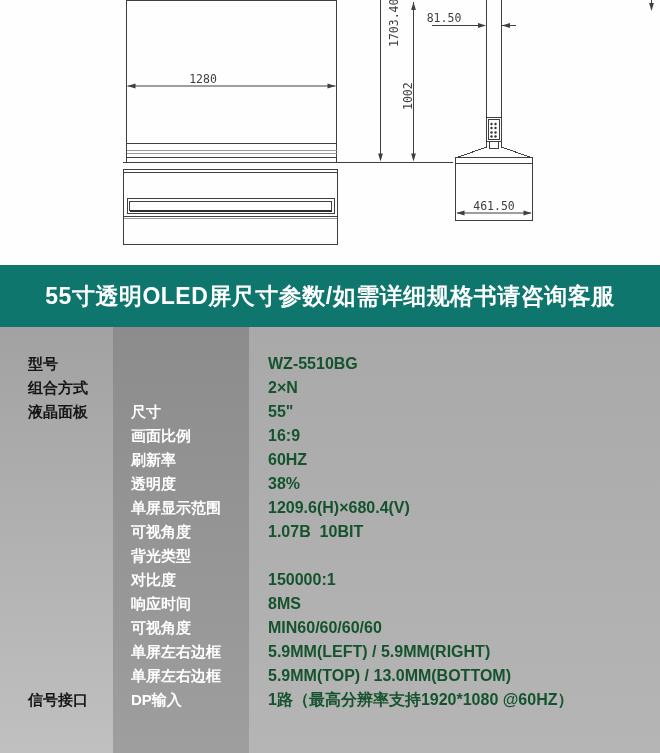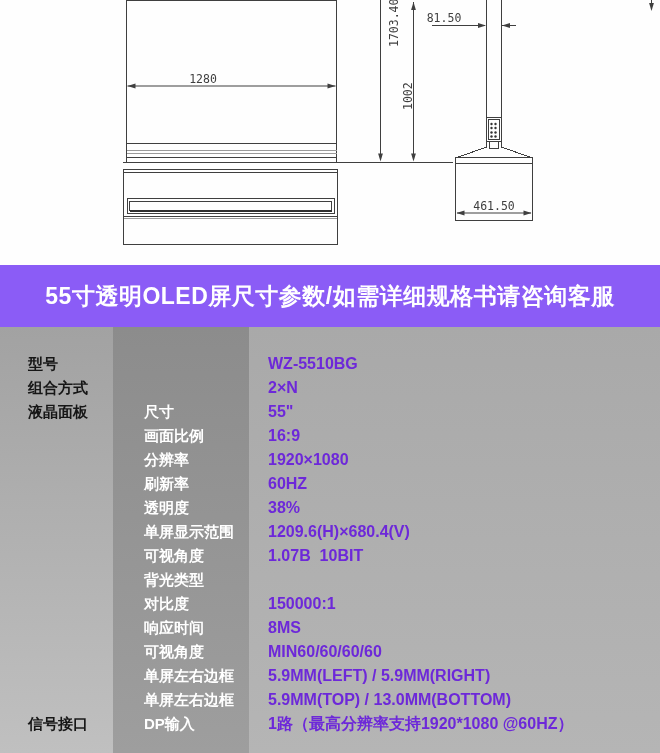--- a/index.html
+++ b/index.html
@@ -19,22 +19,22 @@
   
   .spec{position:absolute;top:327px;left:0;width:528px;height:426px;}
   .col{position:absolute;top:0;height:100%;}
   .col.c1{left:0;width:113px;background:linear-gradient(#a2a2a2,#c0c0c0);}
   .col.c2{left:113px;width:136px;background:linear-gradient(#8c8c8c,#9e9e9e);}
   .col.c3{left:249px;width:411px;background:linear-gradient(#a9a9a9,#b5b5b5);}
   .rows{position:absolute;top:25px;left:0;width:660px;}
   .row{position:relative;height:24px;}
   .cell{position:absolute;top:0;height:24px;line-height:24px;white-space:pre;font-weight:700;}
   .cell.g{left:28px;font-size:15px;color:#161616;}
-  .cell.l{left:131px;font-size:15px;color:#ffffff;margin-left:13px;}
-  .cell.v{left:268px;font-size:16px;color:#6d28d9;}
+  .cell.l{left:131px;font-size:15px;color:#ffffff;}
+  .cell.v{left:268px;font-size:16px;color:#14532d;}
 </style>
 </head>
 <body>
 
 <div id="app">
 
   <div class="drawing">
     <svg width="660" height="265" viewBox="0 0 660 265">
       <g stroke="#3f3f3f" stroke-width="1" fill="none" shape-rendering="crispEdges">
 
@@ -106,21 +106,21 @@
       </g>
 
       <text class="dimtext" x="203" y="83" text-anchor="middle">1280</text>
       <text class="dimtext" text-anchor="start" transform="translate(398,47) rotate(-90)">1703.40</text>
       <text class="dimtext" text-anchor="start" transform="translate(412,110) rotate(-90)">1002</text>
       <text class="dimtext" x="444" y="22" text-anchor="middle">81.50</text>
       <text class="dimtext" x="494" y="210" text-anchor="middle">461.50</text>
     </svg>
   </div>
 
-  <div class="banner" style="background: #8b5cf6; color: rgb(255, 255, 255);">
+  <div class="banner" style="background: #0f766e; color: rgb(255, 255, 255);">
     <span>55寸透明OLED屏尺寸参数/如需详细规格书请咨询客服</span>
   </div>
 
   <div class="spec">
     <div class="col c1"></div>
     <div class="col c2"></div>
     <div class="col c3"></div>
 
     <div class="rows">
       <div class="row">
@@ -138,25 +138,20 @@
         <span class="cell l">尺寸</span>
         <span class="cell v">55"</span>
       </div>
       <div class="row">
         <span class="cell g"></span>
         <span class="cell l">画面比例</span>
         <span class="cell v">16:9</span>
       </div>
       <div class="row">
         <span class="cell g"></span>
-        <span class="cell l">分辨率</span>
-        <span class="cell v">1920×1080</span>
-      </div>
-      <div class="row">
-        <span class="cell g"></span>
         <span class="cell l">刷新率</span>
         <span class="cell v">60HZ</span>
       </div>
       <div class="row">
         <span class="cell g"></span>
         <span class="cell l">透明度</span>
         <span class="cell v">38%</span>
       </div>
       <div class="row">
         <span class="cell g"></span>

